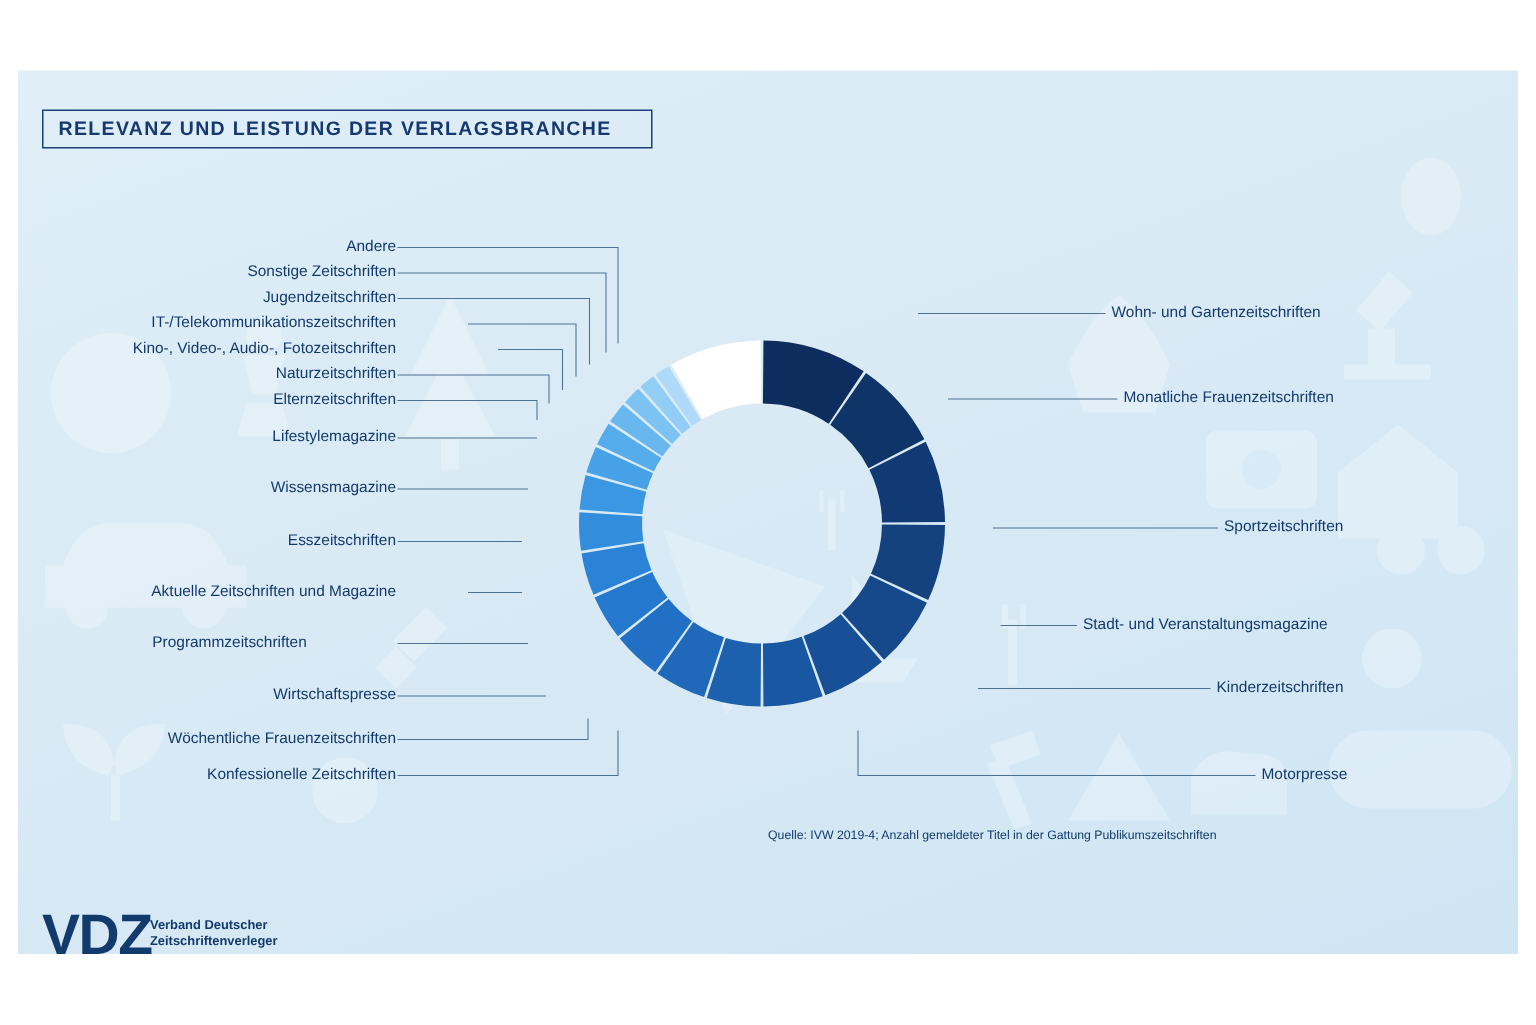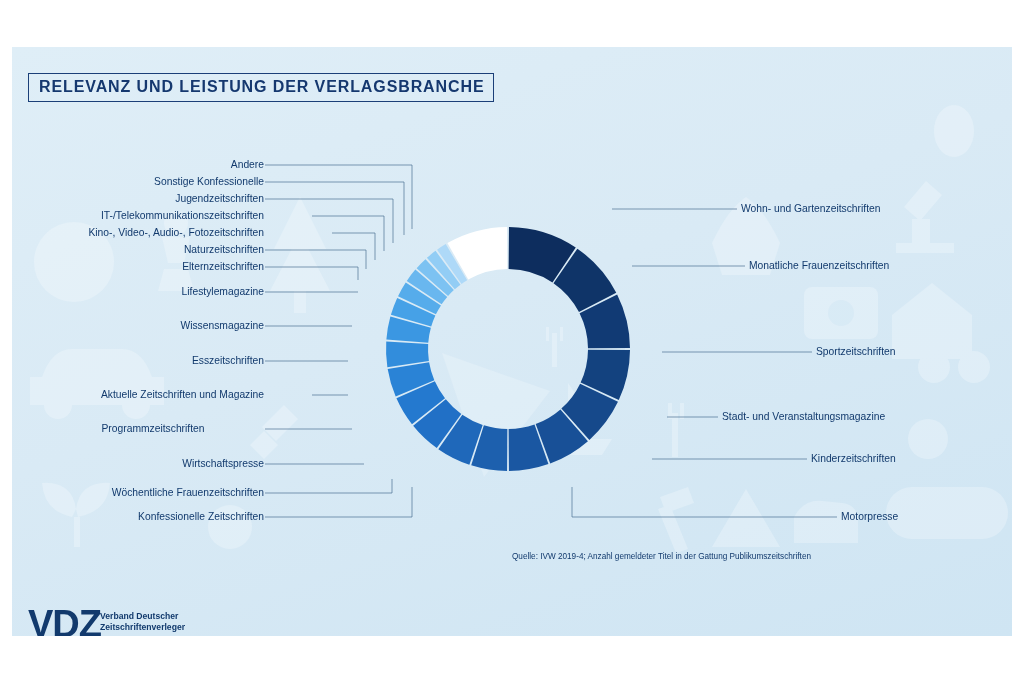--- a/index.html
+++ b/index.html
@@ -4,21 +4,21 @@
 <style>
   html,body{margin:0;padding:0;background:#ffffff;}
   body{width:1024px;height:683px;font-family:"Liberation Sans",sans-serif;overflow:hidden;}
   .slide{position:absolute;left:0;top:0;width:1024px;height:683px;background:#ffffff;}
   .canvas{position:absolute;left:12px;top:47px;width:1000px;height:589px;
           background:linear-gradient(160deg,#dfeef7 0%,#d9eaf5 45%,#cfe5f3 100%);
           overflow:hidden;}
   
   .wm{position:absolute;opacity:.45;fill:#ffffff;stroke:none;}
   .eyebrow{position:absolute;left:16px;top:26px;border:1px solid #1b3f78;
-           padding:4px 8px 5px 10px;font-size:16px;letter-spacing:.9px;
+           padding:4px 26px 5px 10px;font-size:13px;letter-spacing:.9px;
            color:#15386f;font-weight:600;white-space:nowrap;}
   .title{position:absolute;left:16px;top:56px;font-size:31px;letter-spacing:.3px;
          color:#103a73;font-weight:700;white-space:nowrap;}
   .chartwrap{position:absolute;left:0;top:0;width:1000px;height:589px;}
   .lbl{position:absolute;font-size:10.3px;color:#123a6d;white-space:nowrap;text-align:right;}
   .lbl.r{text-align:right;}
   .src{position:absolute;left:500px;top:505px;font-size:8.2px;color:#123a6d;}
   .footer{position:absolute;left:0;top:636px;width:1024px;height:47px;background:#fff;}
   .vdz{position:absolute;left:16px;top:556px;}
   .vdz .mark{font-size:38px;font-weight:700;color:#123a6d;letter-spacing:-1px;}
@@ -138,21 +138,21 @@
               <path d="M-91.39 -80.82 A122 122 0 0 1 -82.53 -89.85 L-54.12 -58.92 A80 80 0 0 0 -59.93 -53.00 Z" fill="#7cc2f2"></path>
               <path d="M-81.11 -91.13 A122 122 0 0 1 -72.48 -98.13 L-47.53 -64.35 A80 80 0 0 0 -53.19 -59.76 Z" fill="#92cdf5"></path>
               <path d="M-70.93 -99.26 A122 122 0 0 1 -62.27 -104.91 L-40.83 -68.80 A80 80 0 0 0 -46.51 -65.09 Z" fill="#aed9f8"></path>
               <path d="M-60.61 -105.88 A122 122 0 0 1 -0.96 -122.00 L-0.63 -80.00 A80 80 0 0 0 -39.75 -69.43 Z" fill="#ffffff"></path>
             </g>
           <circle r="78" fill="#dfeef7" opacity="0"></circle>
         </g>
       </svg>
 
       <div class="lbl r" style="left:30px;top:112px;width:222px;">Andere</div>
-      <div class="lbl r" style="left:30px;top:129px;width:222px;">Sonstige Konfessionelle</div>
+      <div class="lbl r" style="left:30px;top:129px;width:222px;">Sonstige Zeitschriften</div>
       <div class="lbl r" style="left:30px;top:146px;width:222px;">Jugendzeitschriften</div>
       <div class="lbl r" style="left:30px;top:163px;width:222px;">IT-/Telekommunikationszeitschriften</div>
       <div class="lbl r" style="left:30px;top:180px;width:222px;">Kino-, Video-, Audio-, Fotozeitschriften</div>
       <div class="lbl r" style="left:30px;top:197px;width:222px;">Naturzeitschriften</div>
       <div class="lbl r" style="left:30px;top:214px;width:222px;">Elternzeitschriften</div>
       <div class="lbl r" style="left:30px;top:239px;width:222px;">Lifestylemagazine</div>
       <div class="lbl r" style="left:30px;top:273px;width:222px;">Wissensmagazine</div>
       <div class="lbl r" style="left:30px;top:308px;width:222px;">Esszeitschriften</div>
       <div class="lbl r" style="left:30px;top:342px;width:222px;">Aktuelle Zeitschriften und Magazine</div>
       <div class="lbl r" style="left:30px;top:376px;width:222px;text-align:center;">Programmzeitschriften</div>

